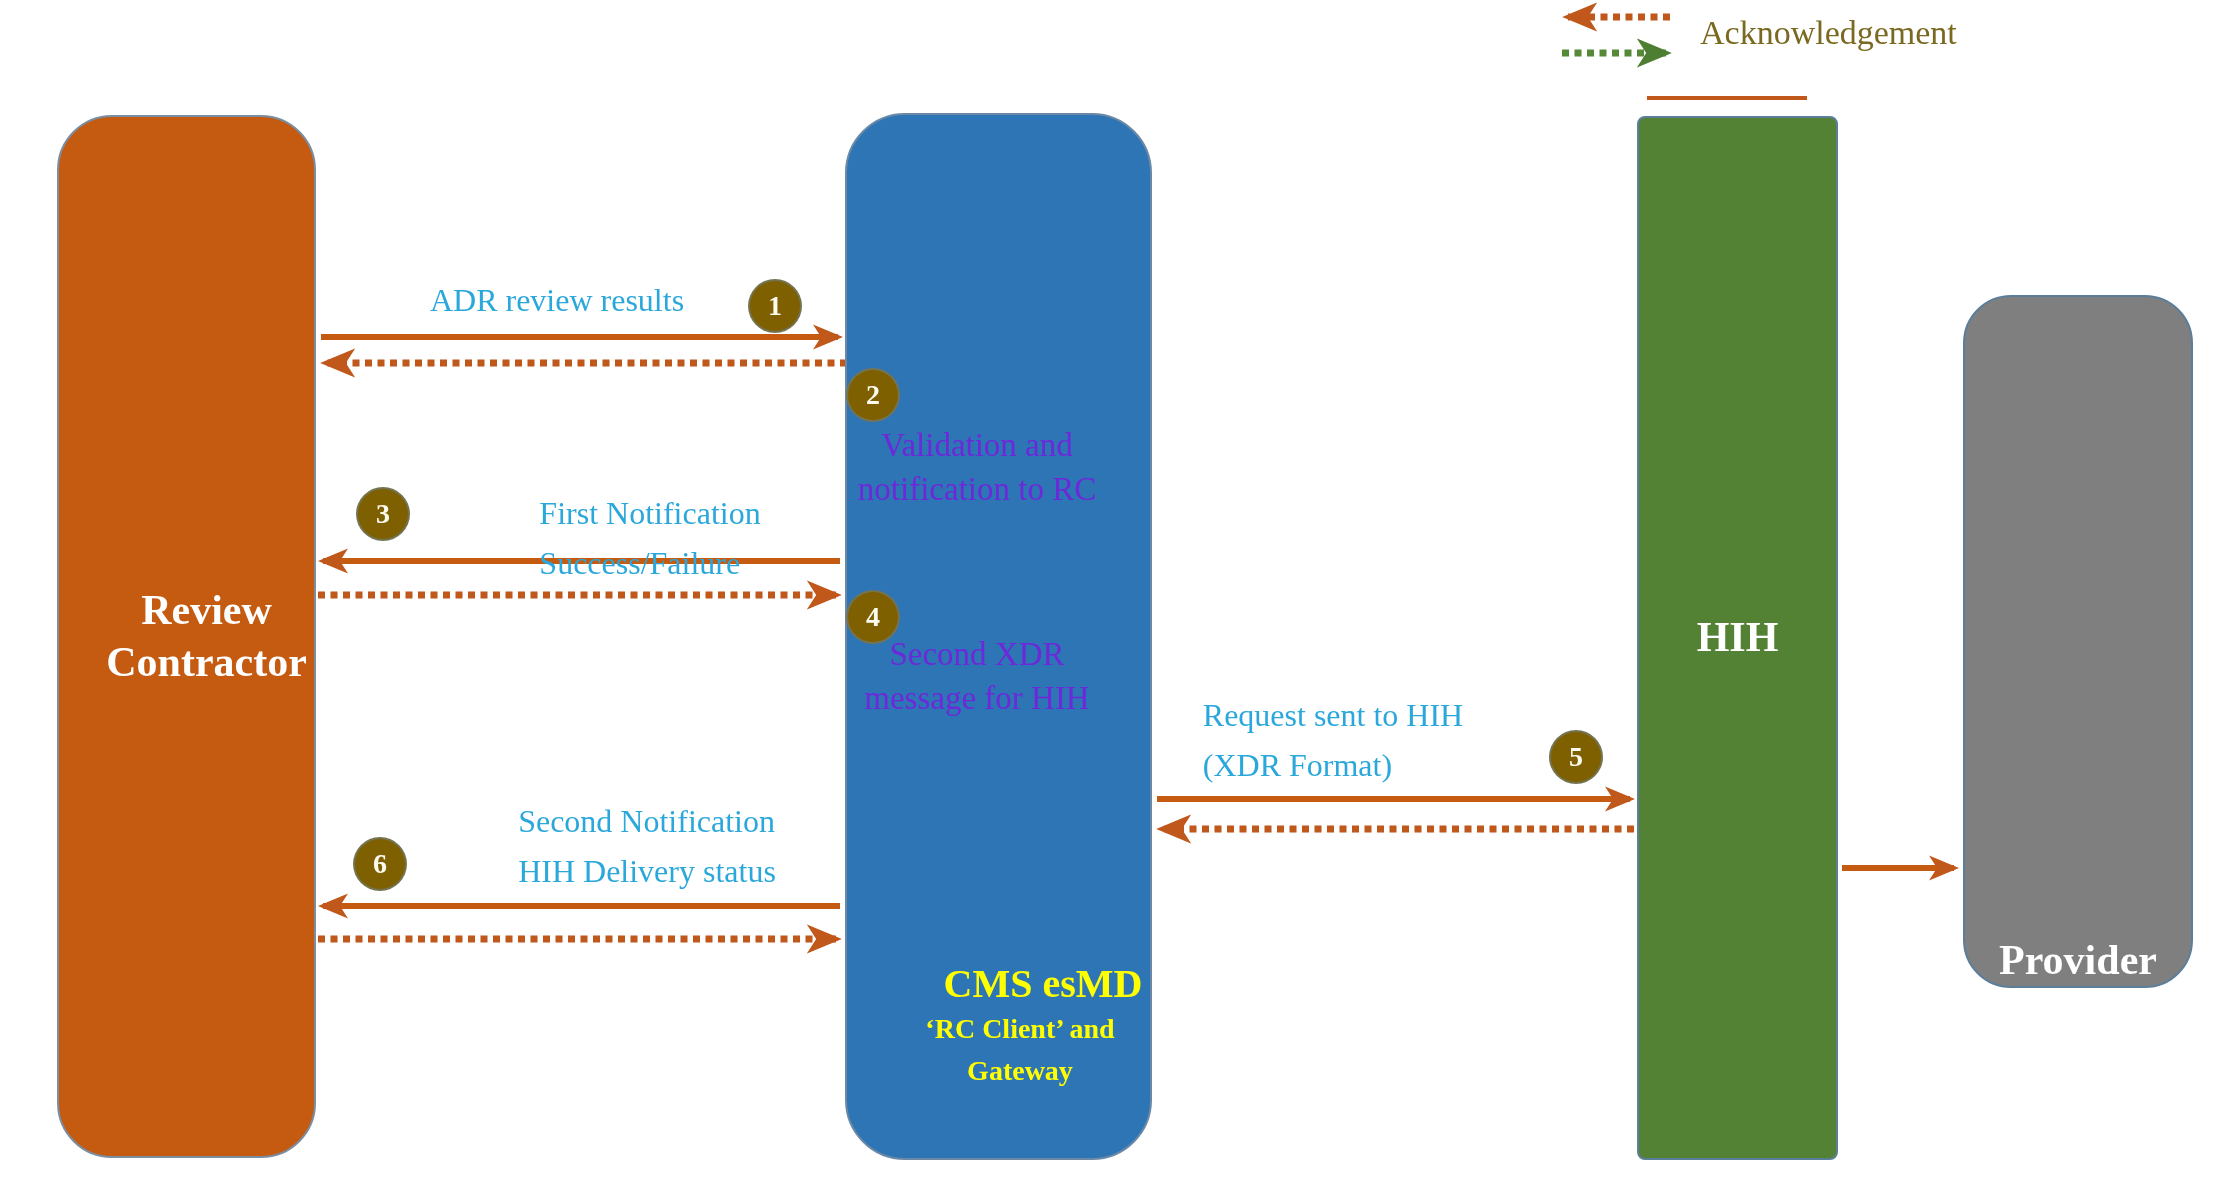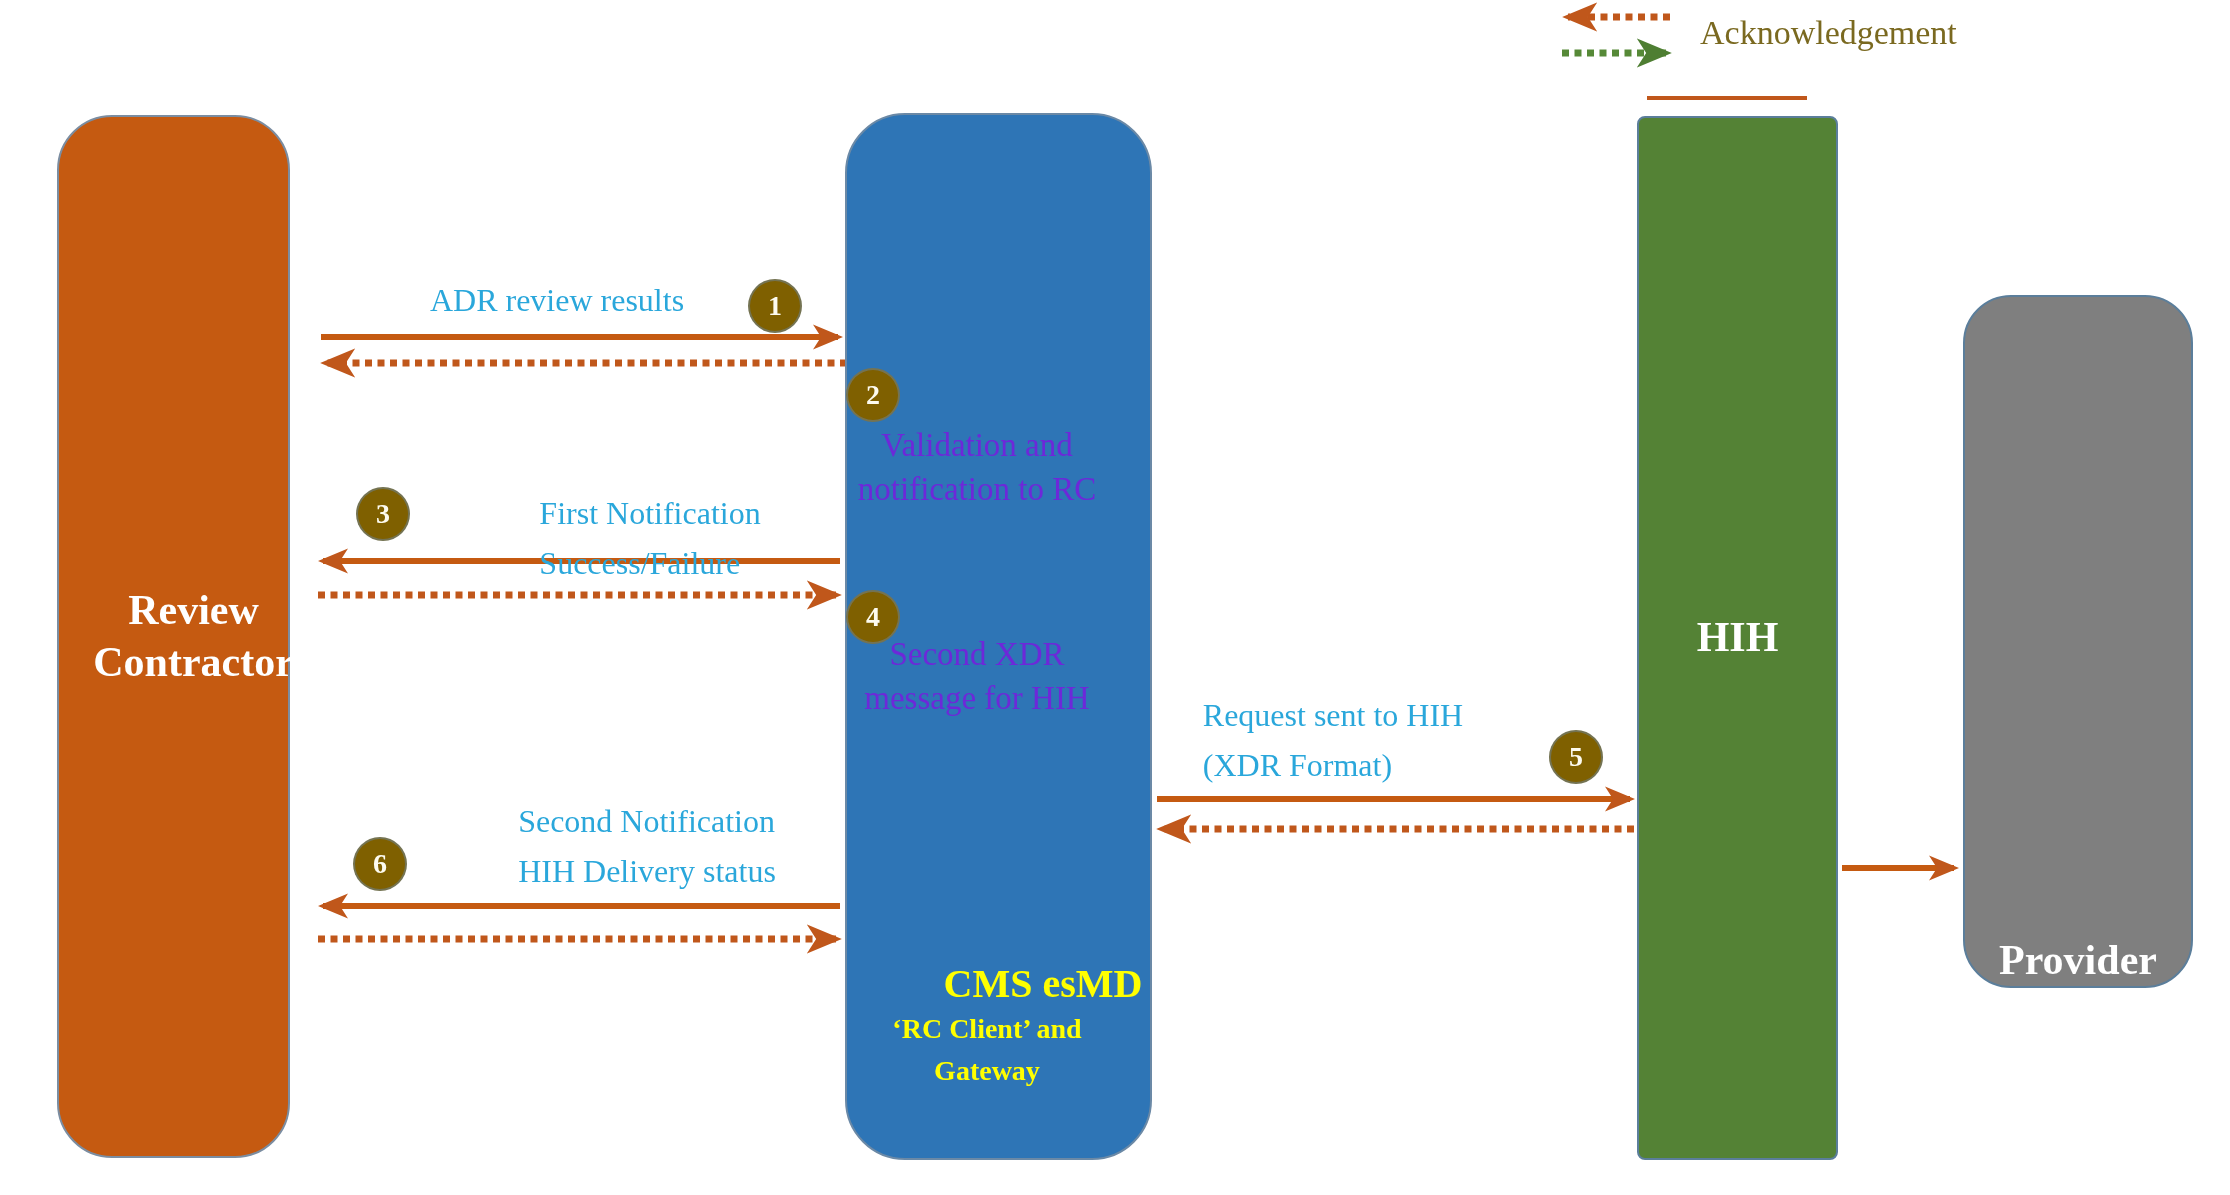--- a/index.html
+++ b/index.html
@@ -20,21 +20,21 @@
     justify-content: center;
     text-align: center;
     color: #ffffff;
     font-weight: bold;
     box-sizing: border-box;
     border: 2px solid #7b8da1;
   }
   .box .box-label { font-size: 42px; line-height: 1.22; }
 
   .box-review {
-    left: 57px; top: 115px; width: 233px; height: 1043px;
+    left: 57px; top: 115px; width: 259px; height: 1043px;
     background: #C55A11; border-radius: 55px; padding-left: 40px;
   }
   .box-cms {
     left: 845px; top: 113px; width: 307px; height: 1047px;
     background: #2E75B6; border-radius: 60px;
     border-color: #6b89a6;
   }
   .box-hih {
     left: 1637px; top: 110px; width: 201px; height: 1044px;
     background: #548235; border-radius: 8px;
@@ -63,21 +63,21 @@
   .cms-step4 { left: 977px; top: 677px; }
 
   .cms-title {
     position: absolute; left: 1018px; top: 983px;
     transform: translate(-50%, -50%);
     color: #FFFF00; font-size: 40px; font-weight: bold;
     white-space: nowrap;
     margin-left: 25px;
   }
   .cms-subtitle {
-    position: absolute; left: 987px; top: 1050px;
+    position: absolute; left: 1020px; top: 1050px;
     transform: translate(-50%, -50%);
     color: #FFFF00; font-size: 28px; font-weight: bold;
     line-height: 1.5; text-align: center; white-space: nowrap;
   }
 
   
   .flow-label {
     position: absolute;
     transform: translate(-50%, -50%);
     color: #2AA7DB;

